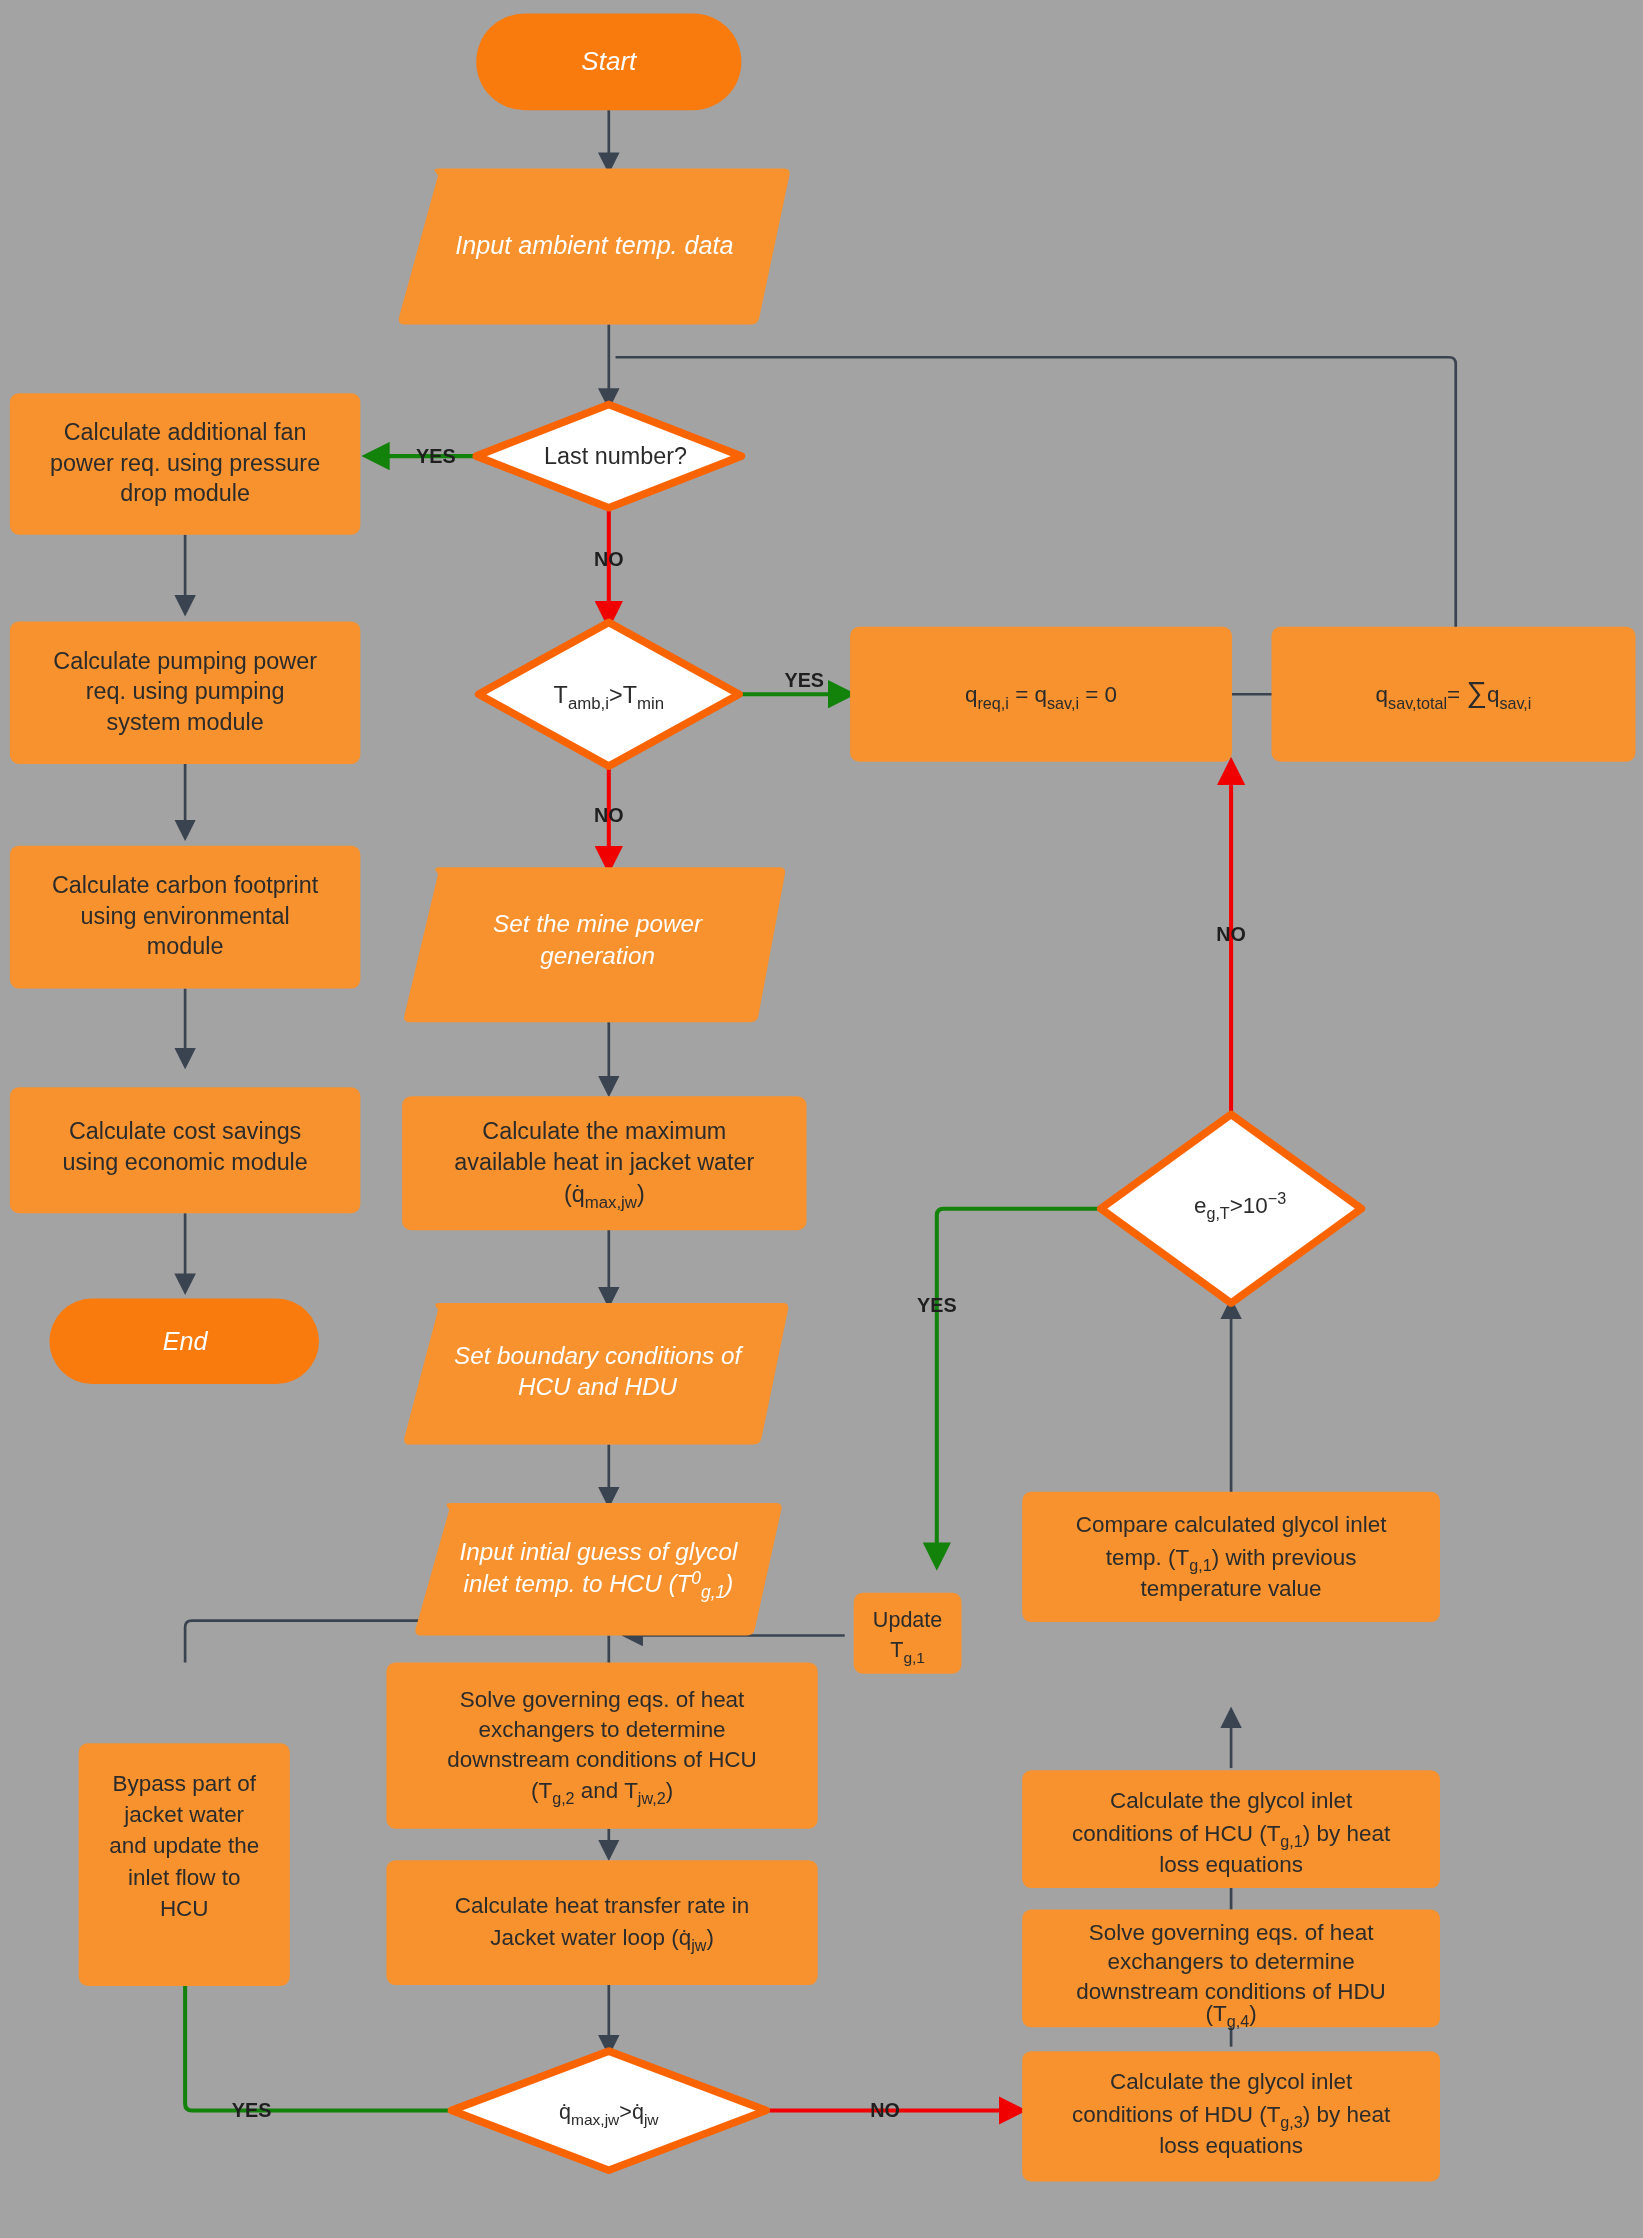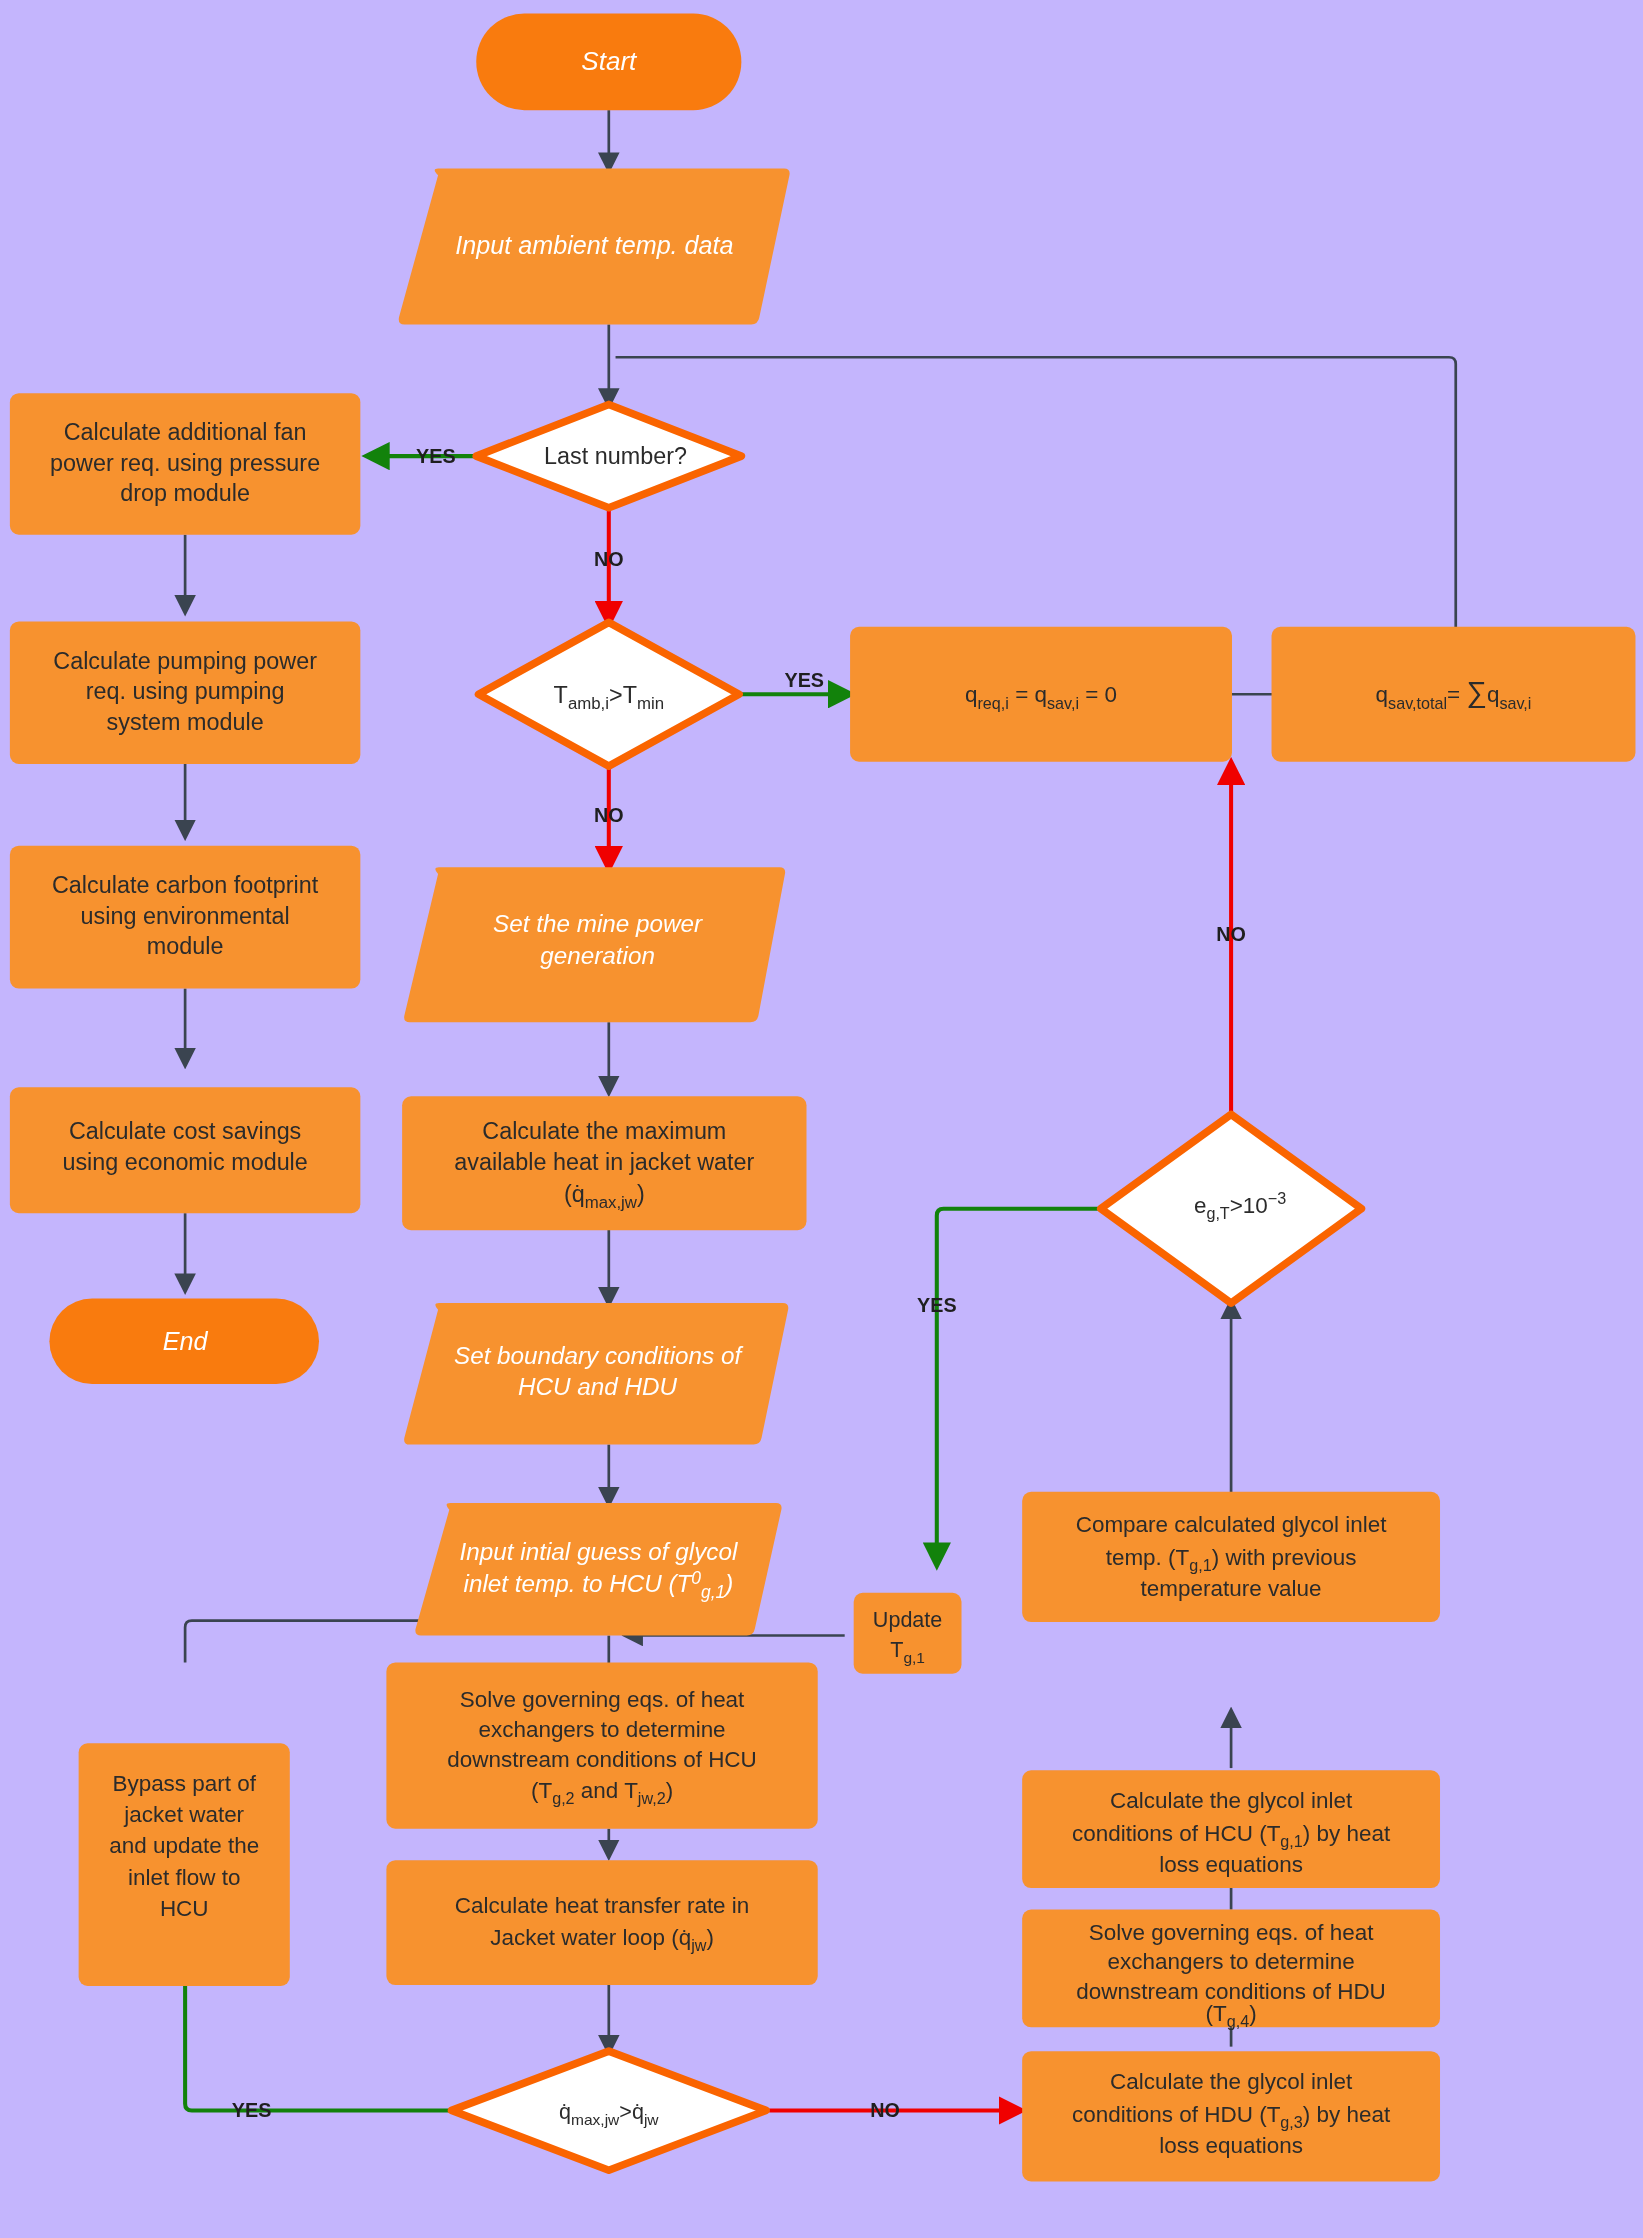--- a/index.html
+++ b/index.html
@@ -1,17 +1,17 @@
 <!DOCTYPE html>
 <html style="font-size:7.2px"><head>
 <meta charset="utf-8">
 <style>
   html,body{margin:0;padding:0;background:#ffffff;}
   body{font-family:"Liberation Sans",sans-serif;}
-  #stage{position:relative;width:1644px;height:2239px;background:#c4b5fd;overflow:hidden;}
+  #stage{position:relative;width:1644px;height:2239px;background:#a3a3a3;overflow:hidden;}
   svg#flow{position:absolute;left:0;top:0;width:1644px;height:2239px;}
   .nodeText{font-family:"Liberation Sans",sans-serif;fill:#2b2b2b;}
   .nodeTextWhite{font-family:"Liberation Sans",sans-serif;fill:#ffffff;font-style:italic;}
   .edgeLabel{font-family:"Liberation Sans",sans-serif;font-weight:bold;fill:#1f1f1f;font-size:44px;}
   .sub{font-size:0.72em;}
   .sup{font-size:0.72em;}
 </style>
 </head>
 <body>
 

